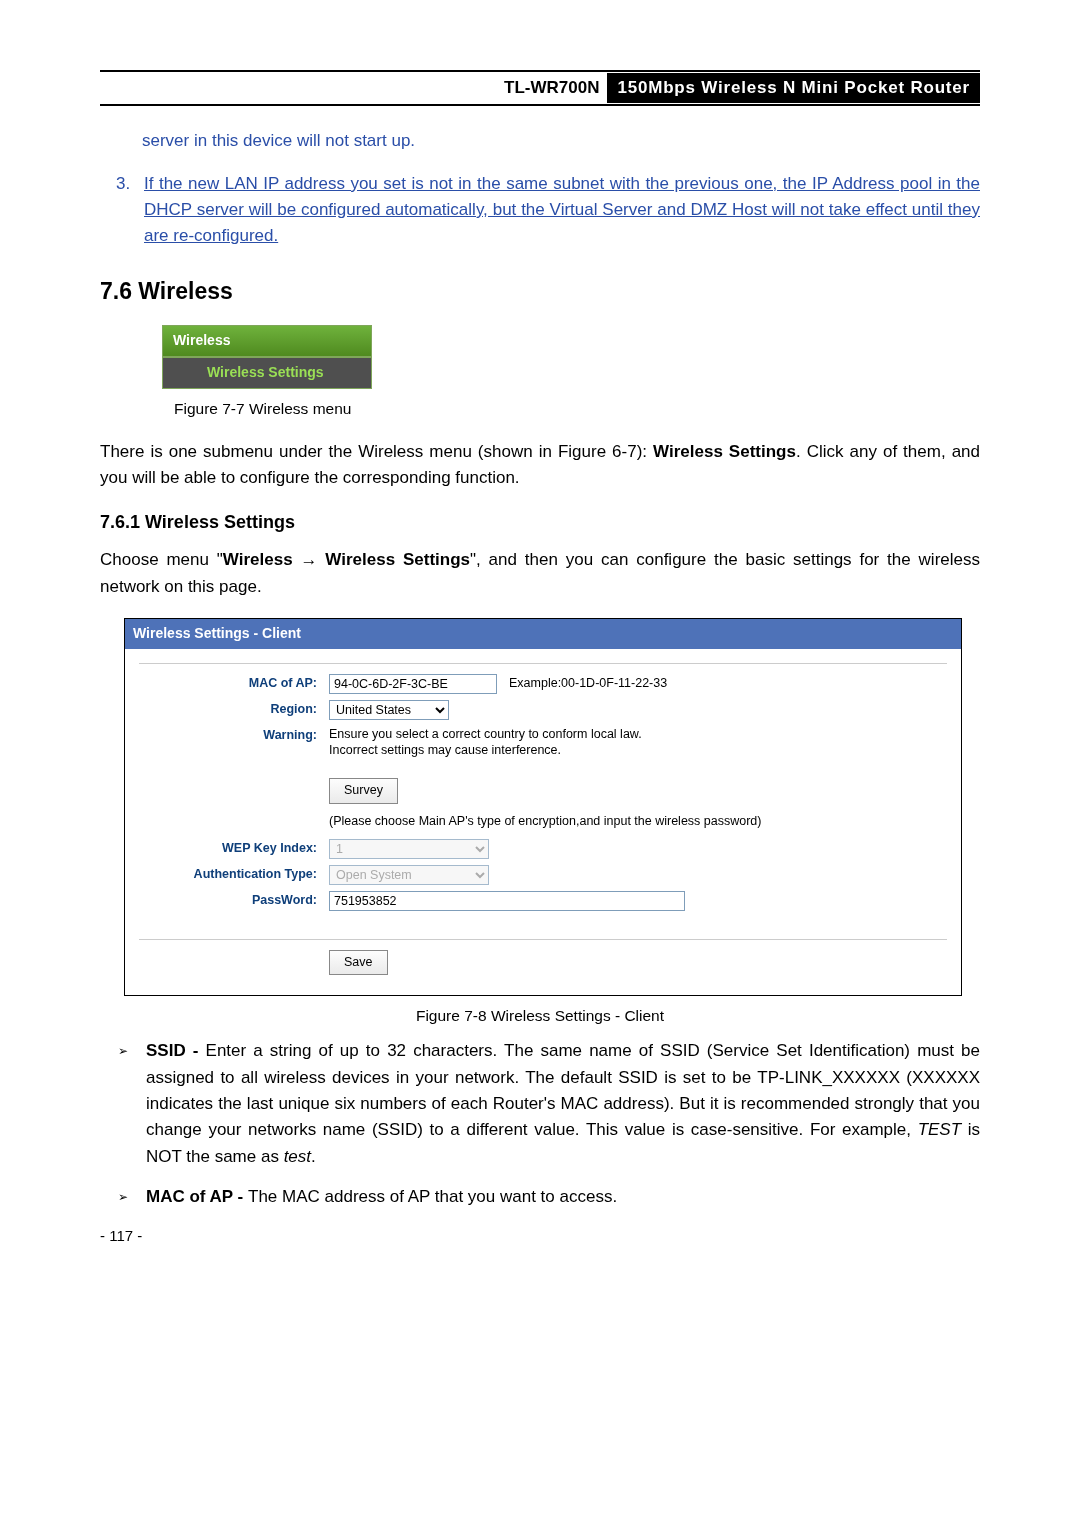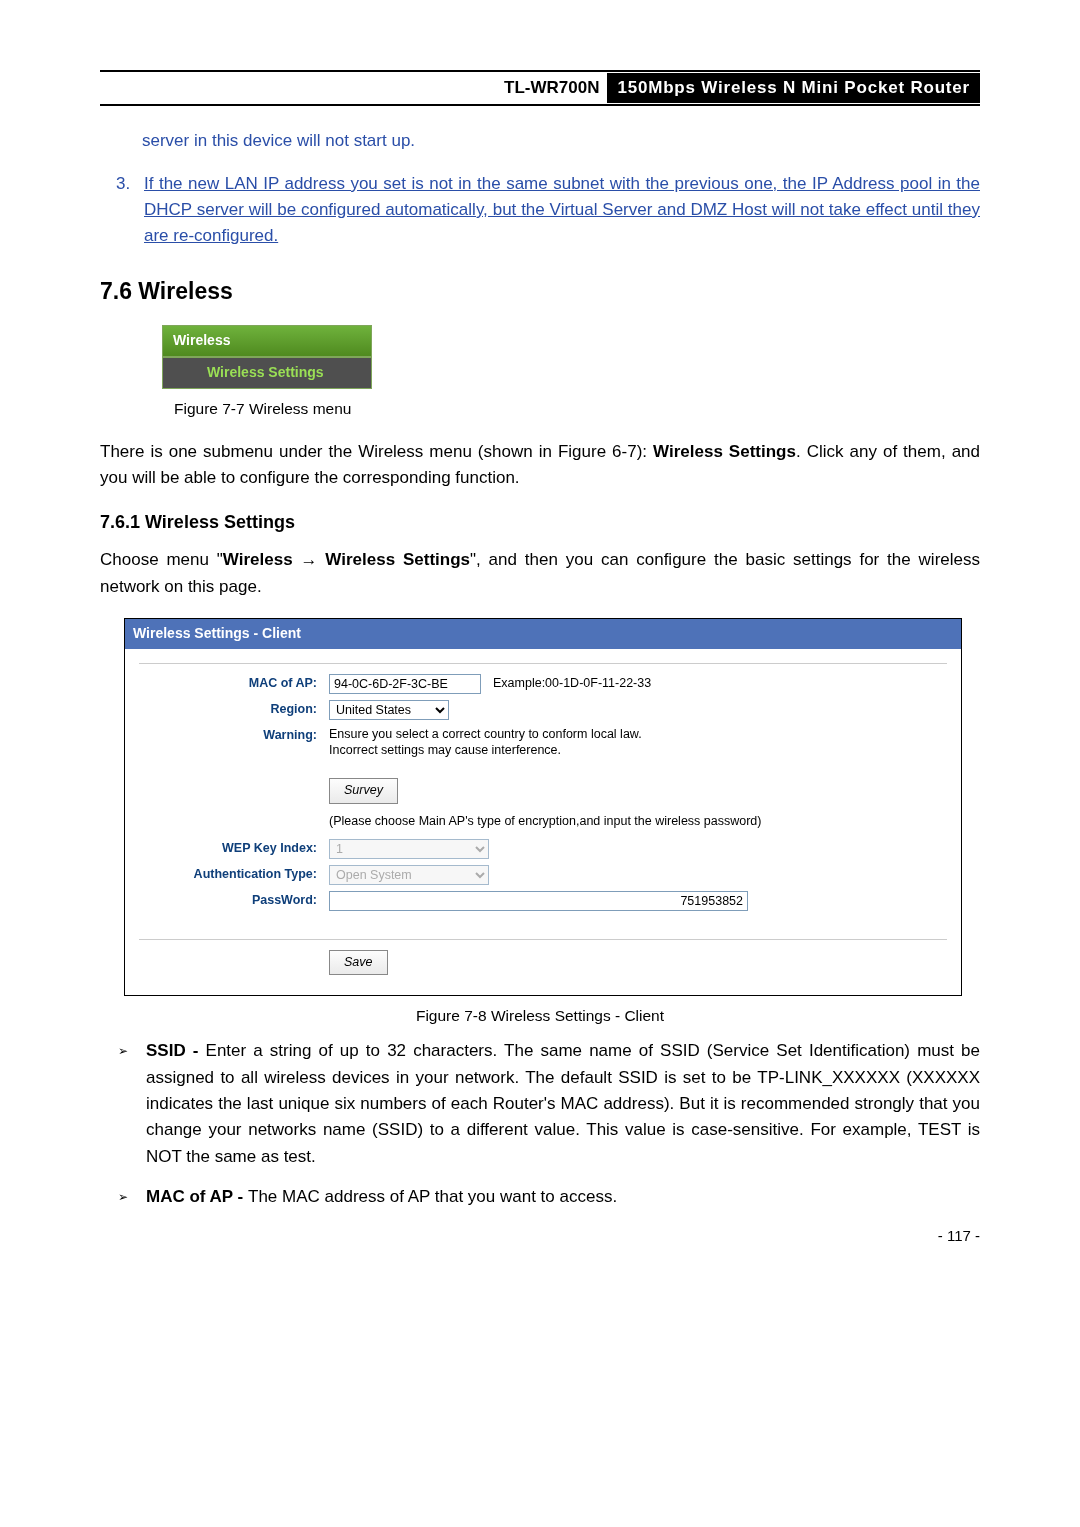--- a/index.html
+++ b/index.html
@@ -123,29 +123,28 @@
   .form-select.disabled { color:#888; background:#f5f5f5; }
   .example { font-size: 12.5px; margin-left: 12px; }
   .warning-text { font-size: 12.5px; line-height:1.3; }
   .survey-btn, .save-btn {
     display:inline-block;
     border:1px solid #888;
     background: linear-gradient(#fdfdfd,#eaeaea);
     padding: 2px 14px;
     font-size: 12.5px;
     cursor:pointer;
-    font-style:italic;
   }
   .hint { font-size:12.5px; margin: 8px 0 8px 204px; }
   .bullets { margin: 0 0 14px 0; }
   .bullet-row { display:flex; gap: 16px; margin: 2px 0 14px 18px; }
   .bullet-mark { flex-shrink:0; width:12px; font-size:12px; padding-top:4px; }
   .bullet-body { flex:1; text-align: justify; }
-  .italic { }
-  .page-num { text-align:right; font-size:15px; }
+  .italic { font-style: italic; }
+  .page-num { text-align:left; font-size:15px; }
 </style>
 </head>
 <body>
 
 <div class="header-line">
   <div class="header-inner">
     <span class="model-label">TL-WR700N</span>
     <span class="desc-box">150Mbps  Wireless  N  Mini  Pocket  Router</span>
   </div>
 </div>
@@ -176,21 +175,21 @@
   <span>Choose menu "</span><b>Wireless</b><span>  →  </span><b>Wireless Settings</b><span>", and then you can configure the basic settings for the wireless network on this page.</span>
 </div>
 
 <div class="panel">
   <div class="panel-title">Wireless Settings - Client</div>
   <hr class="panel-hr">
 
 
   <div class="form-row">
     <div class="form-label">MAC of AP:</div>
-    <input class="form-input" style="width: 152px;" value="94-0C-6D-2F-3C-BE">
+    <input class="form-input" style="width: 168px;" value="94-0C-6D-2F-3C-BE">
     <span class="example">Example:00-1D-0F-11-22-33</span>
   </div>
 
   <div class="form-row">
     <div class="form-label">Region:</div>
     <select class="form-select" style="width:120px">
       <option>United States</option>
     </select>
   </div>
 
@@ -219,21 +218,21 @@
 
   <div class="form-row">
     <div class="form-label">Authentication Type:</div>
     <select class="form-select disabled" style="width:160px" disabled="">
       <option>Open System</option>
     </select>
   </div>
 
   <div class="form-row">
     <div class="form-label">PassWord:</div>
-    <input class="form-input" style="width: 419px; text-align: right;" value="751953852">
+    <input class="form-input" style="width: 356px;" value="751953852">
   </div>
 
   <hr class="panel-hr" style="margin-top:28px">
 
   <div class="form-row">
     <div class="form-label"></div>
     <span class="save-btn">Save</span>
   </div>
 </div>
 

